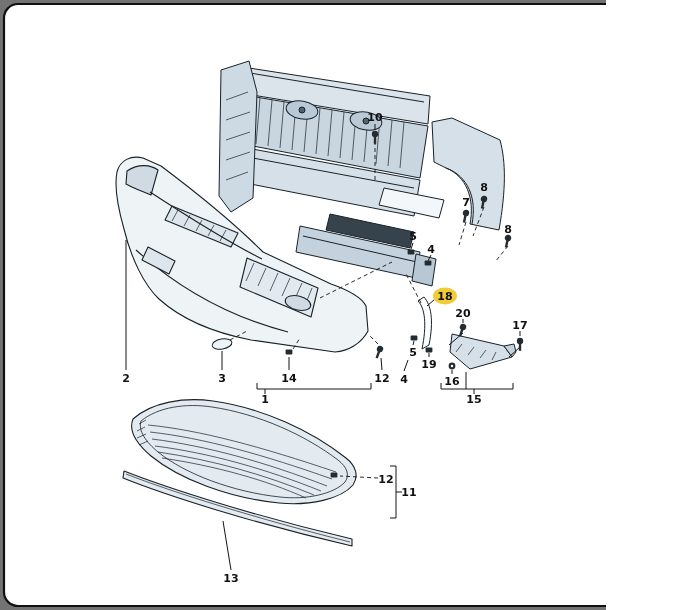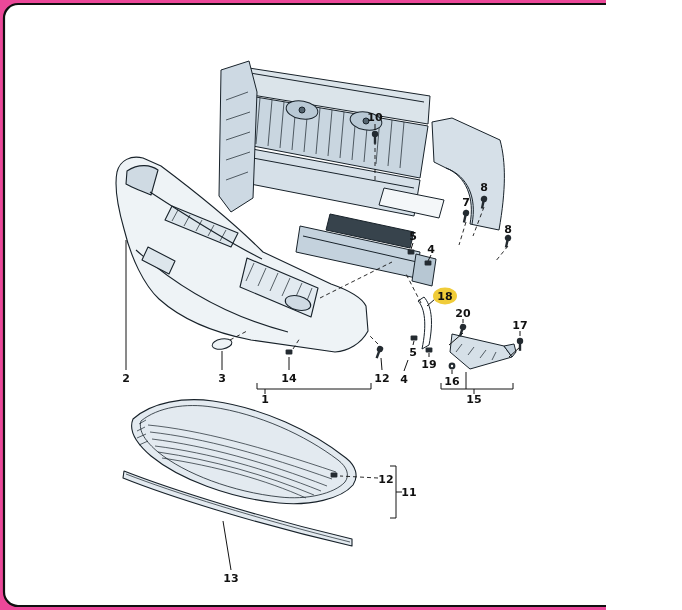--- a/index.html
+++ b/index.html
@@ -1,16 +1,16 @@
 <!DOCTYPE html>
 <html><head>
 <meta charset="utf-8">
 <style>
   html,body{margin:0;padding:0;background:#ffffff;}
-  .stage{position:relative;width:606px;height:610px;background:#ec4899;overflow:hidden;
+  .stage{position:relative;width:606px;height:610px;background:#737373;overflow:hidden;
          font-family:"DejaVu Sans",sans-serif;}
   svg{position:absolute;inset:0;}
   text.callout{font-family:"DejaVu Sans",sans-serif;font-size:11px;font-weight:bold;fill:#111;}
 </style>
 </head>
 <body>
 
 <div class="stage">
 <svg viewBox="0 0 682 610" width="682" height="610">
 

